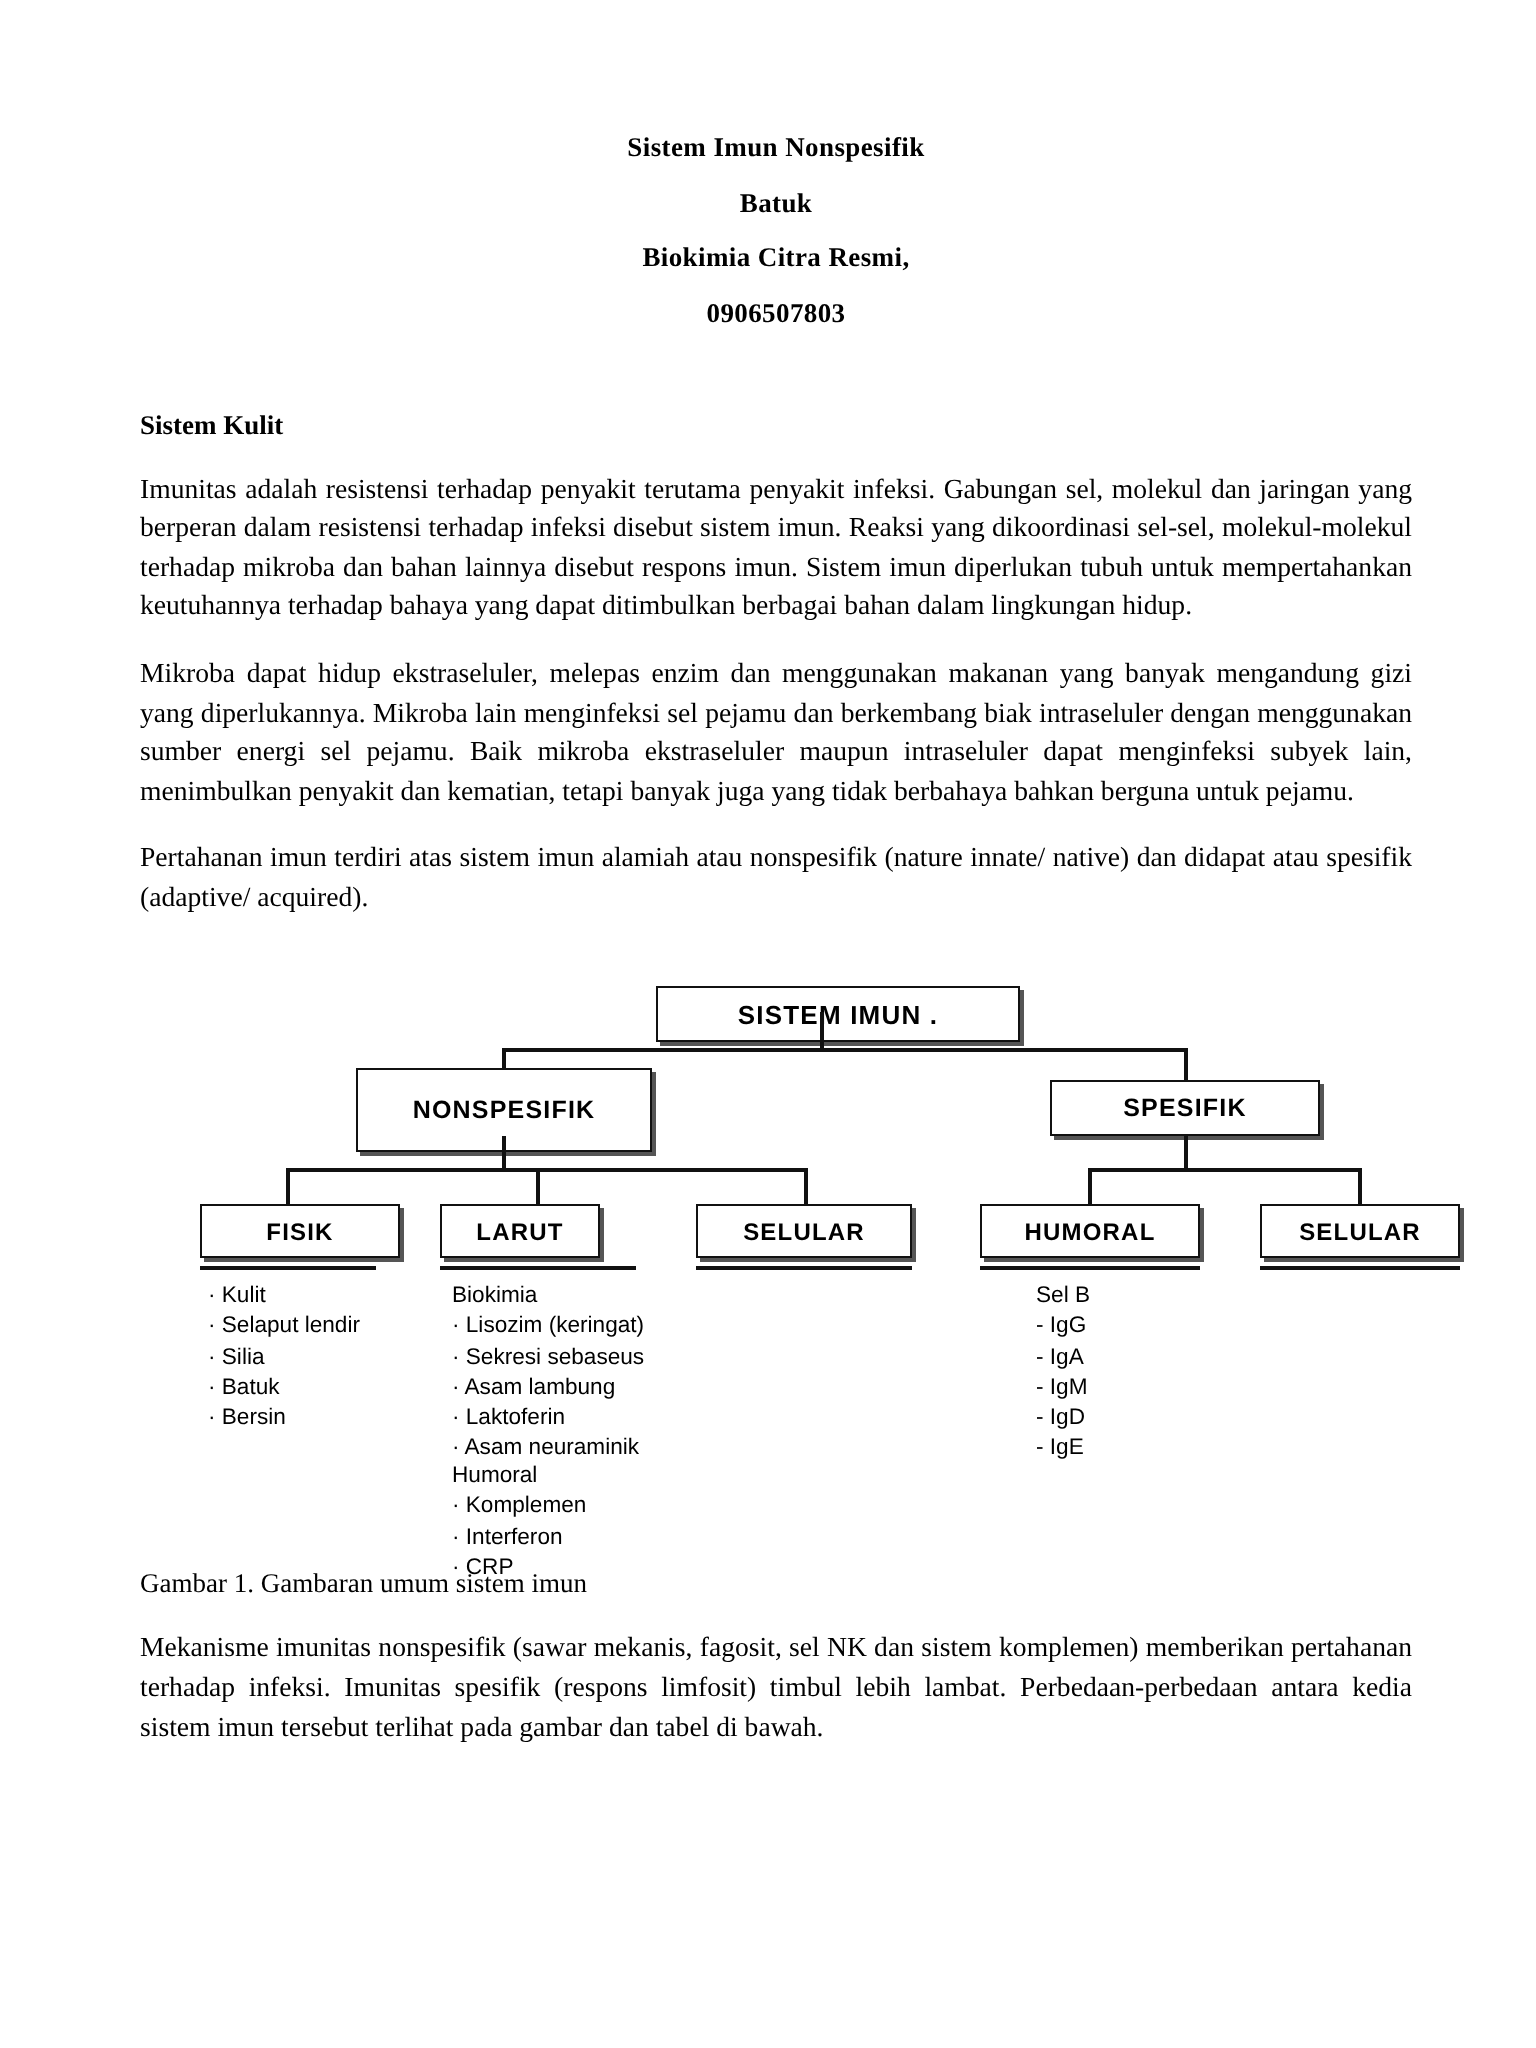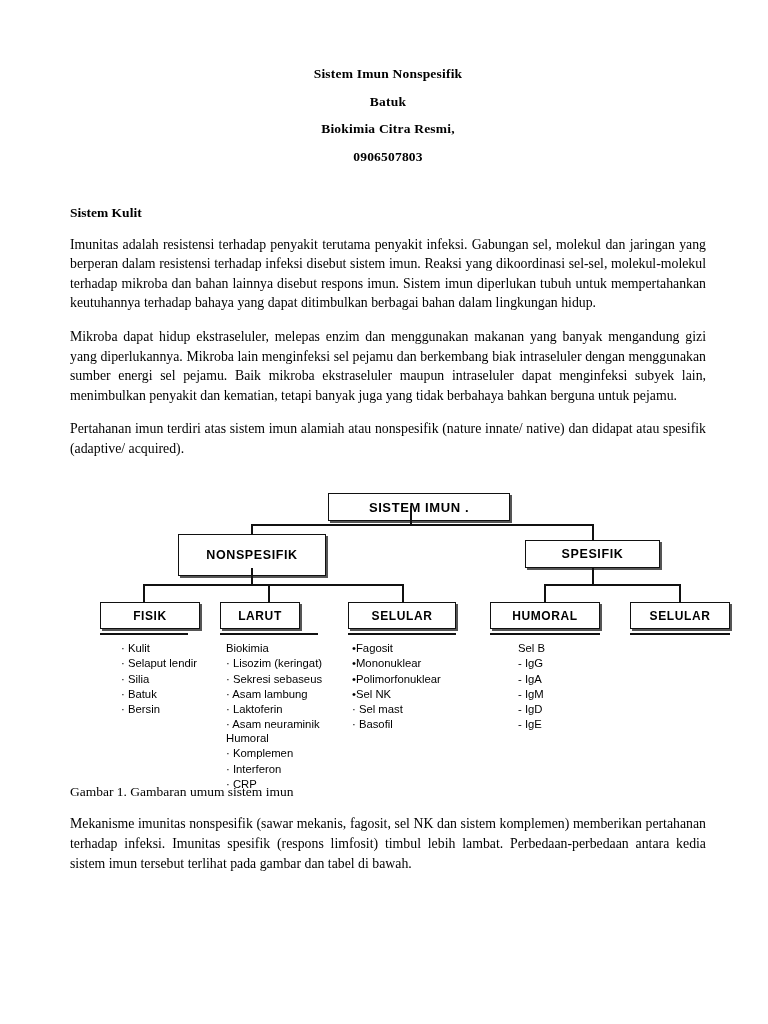--- a/index.html
+++ b/index.html
@@ -99,21 +99,21 @@
   .hline { height: 1.6px; }
   .vline { width: 1.6px; }
 
   .list {
     position: absolute;
     font-family: "Liberation Sans", sans-serif;
     font-size: 11.3px;
     line-height: 1.33;
     white-space: pre;
   }
-  .list-fisik   { left: 34px;  top: 163px; margin-left: 17px; }
+  .list-fisik   { left: 34px;  top: 163px; }
   .list-larut   { left: 156px; top: 163px; }
   .list-larut2  { left: 156px; top: 253px; }
   .list-selular1{ left: 282px; top: 163px; }
   .list-humoral { left: 448px; top: 163px; }
   .list-selular2{ left: 590px; top: 163px; }
 </style>
 </head>
 <body>
 
 <div class="page">
@@ -176,26 +176,20 @@
       <div class="list list-larut">Biokimia
 · Lisozim (keringat)
 · Sekresi sebaseus
 · Asam lambung
 · Laktoferin
 · Asam neuraminik</div>
       <div class="list list-larut2">Humoral
 · Komplemen
 · Interferon
 · CRP</div>
-      <div class="list list-selular1">•Fagosit
-•Mononuklear
-•Polimorfonuklear
-•Sel NK
-· Sel mast
-· Basofil</div>
       <div class="list list-humoral">Sel B
 - IgG
 - IgA
 - IgM
 - IgD
 - IgE</div>
 
     </div>
 
     <div class="fig-caption">Gambar 1. Gambaran umum sistem imun</div>

